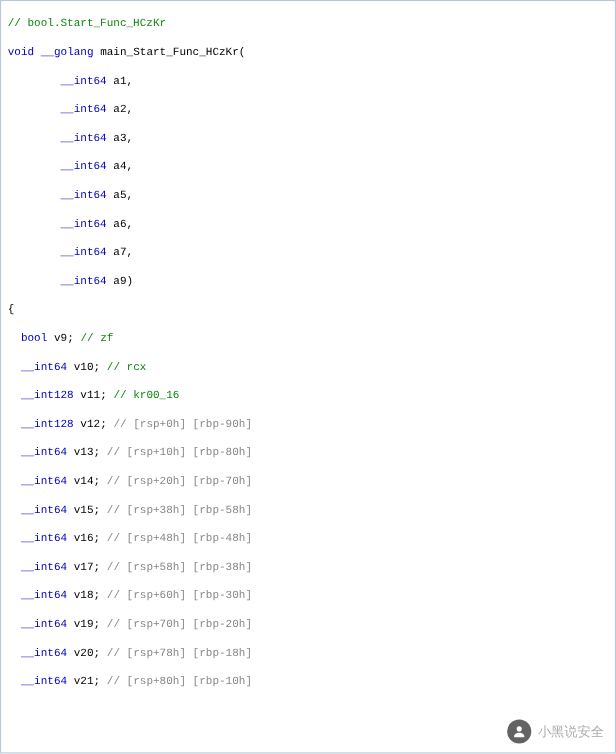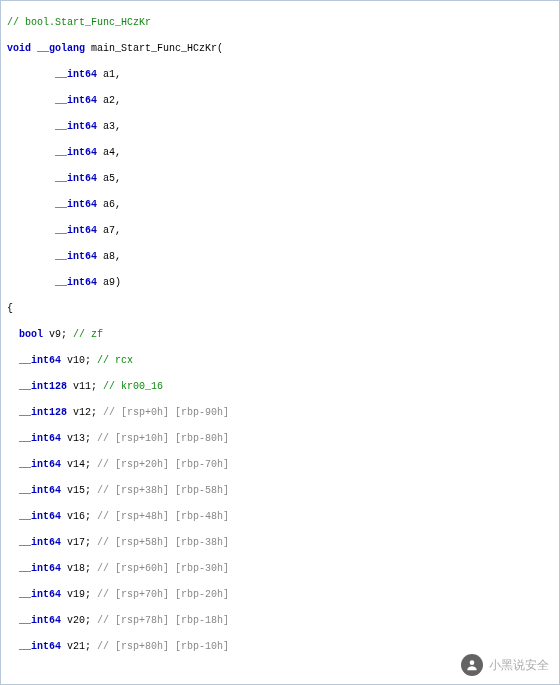--- a/index.html
+++ b/index.html
@@ -20,21 +20,21 @@
     }
     .code-area {
       padding: 2px 6px;
       white-space: pre;
     }
     .ln {
       display: block;
       min-height: 13px;
     }
     .comment { color: #108810; }
-    .keyword { color: #0000c0; font-weight: bold; }
+    .keyword { color: #0000c0; font-weight: normal; }
     .funcname { color: #000000; text-align: right; }
     .annot { color: #888888; }
     .watermark {
       position: absolute;
       bottom: 8px;
       right: 10px;
       display: flex;
       align-items: center;
       gap: 6px;
       opacity: 0.7;
@@ -63,21 +63,20 @@
 <div class="code-area">
 <span class="ln"><span class="comment">// bool.Start_Func_HCzKr</span></span>
 <span class="ln"><span class="keyword">void</span> <span class="keyword">__golang</span> <span class="funcname">main_Start_Func_HCzKr</span>(</span>
 <span class="ln">        <span class="keyword">__int64</span> a1,</span>
 <span class="ln">        <span class="keyword">__int64</span> a2,</span>
 <span class="ln">        <span class="keyword">__int64</span> a3,</span>
 <span class="ln">        <span class="keyword">__int64</span> a4,</span>
 <span class="ln">        <span class="keyword">__int64</span> a5,</span>
 <span class="ln">        <span class="keyword">__int64</span> a6,</span>
 <span class="ln">        <span class="keyword">__int64</span> a7,</span>
-<span class="ln">        <span class="keyword">__int64</span> a8,</span>
 <span class="ln">        <span class="keyword">__int64</span> a9)</span>
 <span class="ln">{</span>
 <span class="ln">  <span class="keyword">bool</span> <span>v9;</span> <span class="comment">// zf</span></span>
 <span class="ln">  <span class="keyword">__int64</span> <span>v10;</span> <span class="comment">// rcx</span></span>
 <span class="ln">  <span class="keyword">__int128</span> <span>v11;</span> <span class="comment">// kr00_16</span></span>
 <span class="ln">  <span class="keyword">__int128</span> <span>v12;</span> <span class="annot">// [rsp+0h] [rbp-90h]</span></span>
 <span class="ln">  <span class="keyword">__int64</span> <span>v13;</span> <span class="annot">// [rsp+10h] [rbp-80h]</span></span>
 <span class="ln">  <span class="keyword">__int64</span> <span>v14;</span> <span class="annot">// [rsp+20h] [rbp-70h]</span></span>
 <span class="ln">  <span class="keyword">__int64</span> <span>v15;</span> <span class="annot">// [rsp+38h] [rbp-58h]</span></span>
 <span class="ln">  <span class="keyword">__int64</span> <span>v16;</span> <span class="annot">// [rsp+48h] [rbp-48h]</span></span>

